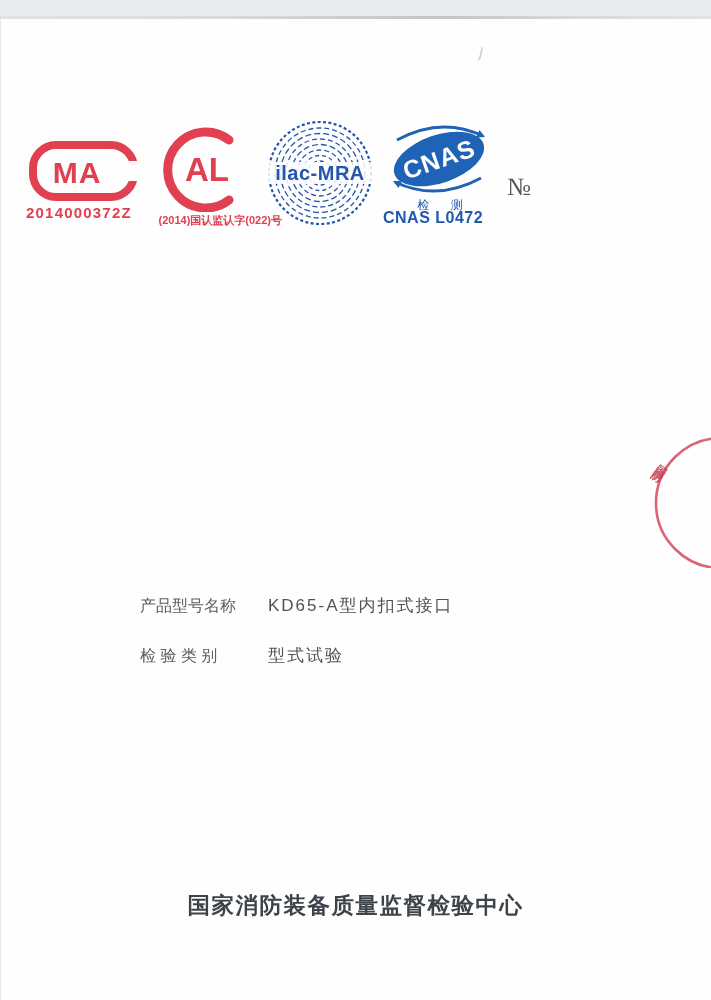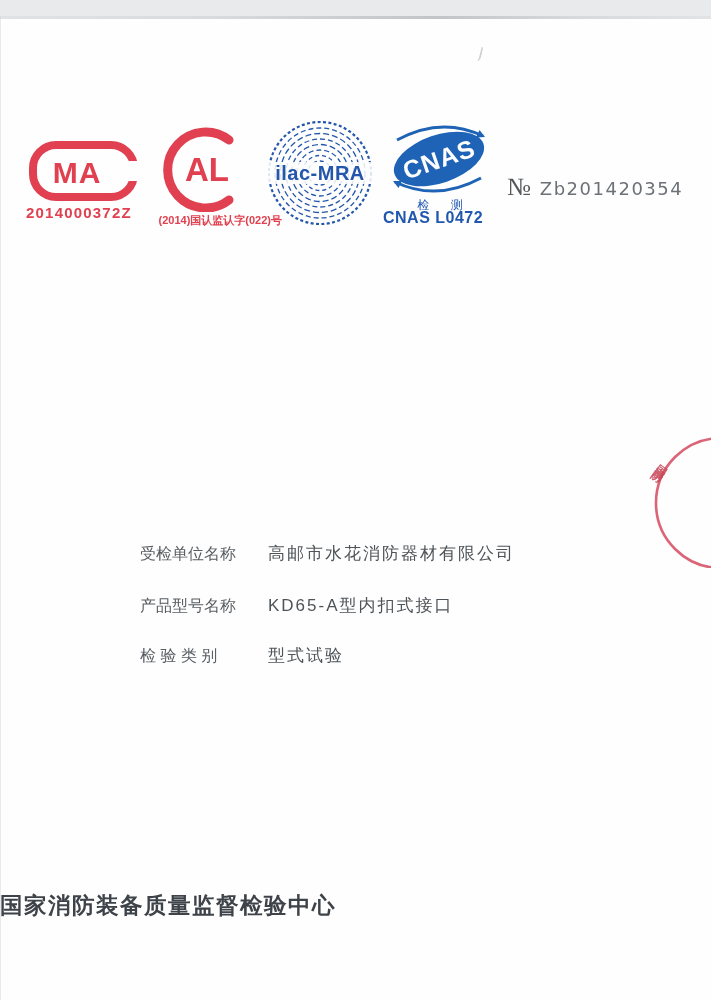--- a/index.html
+++ b/index.html
@@ -46,21 +46,21 @@
   .stamp-arc  { position:absolute; left:651px; top:416px; }
   .stamp-text { position:absolute; left:660px; top:443px;
                 writing-mode:vertical-rl; transform:rotate(36deg); transform-origin:50% 30%;
                 color:#c84557; font-size:11px; font-weight:bold; letter-spacing:2px; opacity:.85; }
   
   .field-row { position:absolute; left:140px; display:flex; align-items:baseline; white-space:nowrap; }
   .field-row .label { display:inline-block; width:98px; color:#585d62; font-size:16px; }
   .field-row .value { margin-left:30px; color:#4f5459; font-size:17px; letter-spacing:2px; }
   .row-1 { top:526px; } .row-2 { top:578px; } .row-3 { top:628px; }
   
-  .footer { position:absolute; left:0; top:874px; width:711px; text-align:left;
+  .footer { position:absolute; left:0; top:874px; width:711px; text-align:center;
             color:#3e4349; font-size:22.5px; font-weight:600; letter-spacing:1.5px; }
 </style>
 </head>
 <body>
 
 <div class="page">
 
   <div class="scan-edge-top"></div>
   <div class="scan-edge-left"></div>
 
@@ -100,35 +100,30 @@
     <path d="M 14 20 Q 58 -4 100 16" fill="none" stroke="#1e63b5" stroke-width="3"></path>
     <polygon points="102,17 93,17.5 96.5,10" fill="#1e63b5"></polygon>
     <path d="M 98 58 Q 54 82 12 62" fill="none" stroke="#1e63b5" stroke-width="3"></path>
     <polygon points="10,61 15.5,68 18.9,60.9" fill="#1e63b5"></polygon>
   </svg>
   <div class="cnas-caption-cn">检 测</div>
   <div class="cnas-caption">CNAS L0472</div>
 
   <div class="report-no">
     <span class="no-sign">№</span>
-    <span class="no-value">Zb201420354</span>
   </div>
 
 
   <div class="speck"></div>
 
   <svg class="stamp-arc" width="60" height="136" viewBox="0 0 60 136">
     <circle cx="70" cy="71" r="65" fill="none" stroke="#d6495f" stroke-width="2.6" opacity="0.85"></circle>
   </svg>
   <div class="stamp-text">国家消防</div>
 
-  <div class="field-row row-1">
-    <span class="label">受检单位名称</span>
-    <span class="value">高邮市水花消防器材有限公司</span>
-  </div>
   <div class="field-row row-2">
     <span class="label">产品型号名称</span>
     <span class="value">KD65-A型内扣式接口</span>
   </div>
   <div class="field-row row-3">
     <span class="label">检 验 类 别</span>
     <span class="value">型式试验</span>
   </div>
 
   <div class="footer">国家消防装备质量监督检验中心</div>

